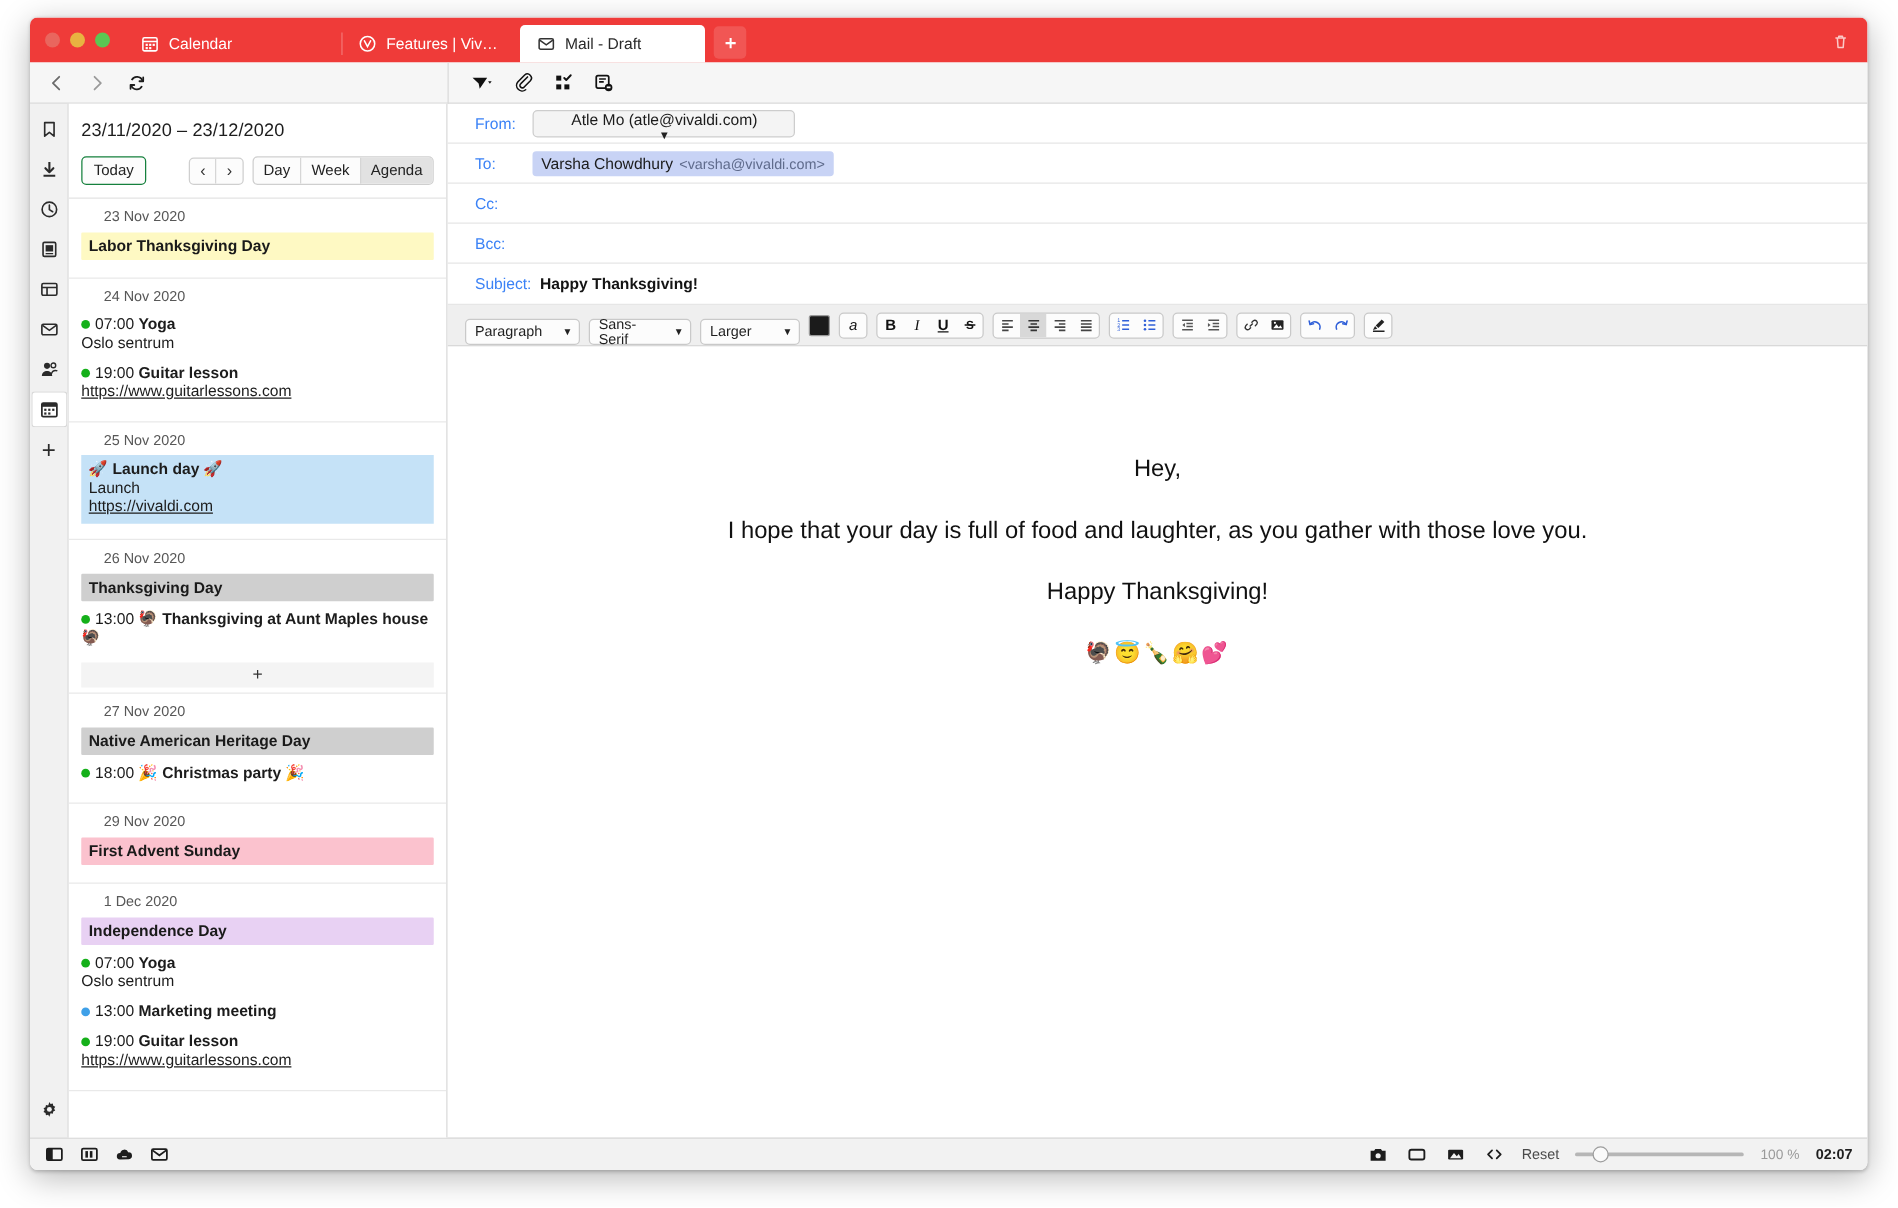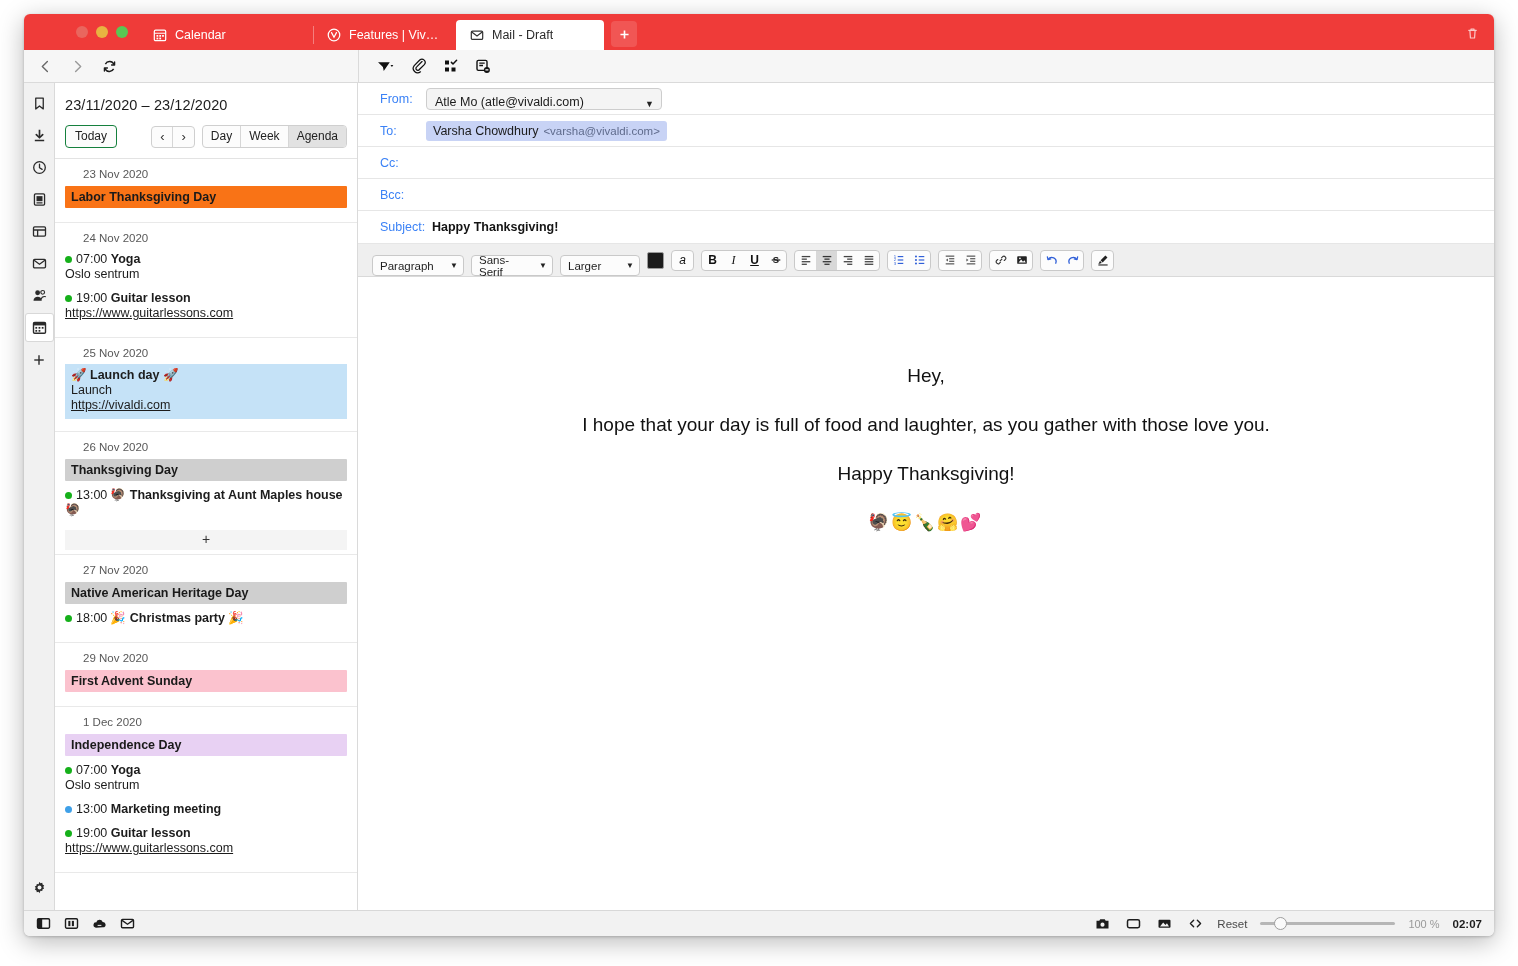--- a/index.html
+++ b/index.html
@@ -28,21 +28,20 @@
   }
 
   
   .tabbar {
     height: 36px;
     background: #EF3B39;
     display: flex;
     align-items: flex-end;
     position: relative;
     flex: 0 0 36px;
-    padding-left: 40px;
   }
   .traffic {
     display: flex; align-items: center; gap: 8px;
     padding: 0 11px 0 12px;
     height: 36px;
   }
   .light { width: 12px; height: 12px; border-radius: 50%; display: block; }
   .light.red { background: #E9665E; }
   .light.yellow { background: #E8B341; }
   .light.green { background: #5BC653; }
@@ -242,29 +241,30 @@
     height: 32px;
     border-bottom: 1px solid #E6E6E6;
     padding: 0 18px 0 22px;
     font-size: 12.5px;
     color: #222;
   }
   .frow .lab { width: 46px; flex: 0 0 46px; color: #3b82f6; }
   .frow.subject { height: 33px; }
   .frow.subject .lab { width: 52px; flex: 0 0 52px; }
   .select {
-    display: flex; align-items: flex-end; justify-content: space-between;
+    display: flex; align-items: center; justify-content: space-between;
     background: #F4F4F4;
     border: 1px solid #cdcdcd;
     border-radius: 4px;
     height: 22px;
-    width: 236px;
+    width: 210px;
     padding: 0 7px 0 8px;
     font-size: 12.5px;
     color: #1b1b1b;
+    flex-direction: column;
   }
   .select .caret { font-size: 9px; color: #222; }
   .pill {
     background: #C8D3F5;
     border-radius: 3px;
     padding: 3px 7px;
     font-size: 12.5px;
     color: #1b1b1b;
   }
   .pill .addr { color: #5f6b8c; font-size: 11.5px; margin-left: 5px; }
@@ -557,21 +557,21 @@
                 <div>Week</div>
                 <div class="on">Agenda</div>
               </div>
             </div>
           </div>
         </div>
         <div class="agenda-list">
           <div class="agenda-scroll" id="agenda-scroll">
               <div class="day pad">
                 <div class="day-label">23 Nov 2020</div>
-                <div class="chip" style="background: #f97316;">Labor Thanksgiving Day</div>
+                <div class="chip" style="background: #fef9c3;">Labor Thanksgiving Day</div>
               </div>
               <div class="day pad">
                 <div class="day-label">24 Nov 2020</div>
                 <div class="ev">
                   <div><span class="dot" style="background: rgb(21, 176, 26);"></span><span class="time">07:00 </span><span class="title">Yoga</span></div>
                   <span class="sub">Oslo sentrum</span>
                 </div>
                 <div class="ev">
                   <div><span class="dot" style="background: rgb(21, 176, 26);"></span><span class="time">19:00 </span><span class="title">Guitar lesson</span></div>
                   <span class="link">https://www.guitarlessons.com</span>

